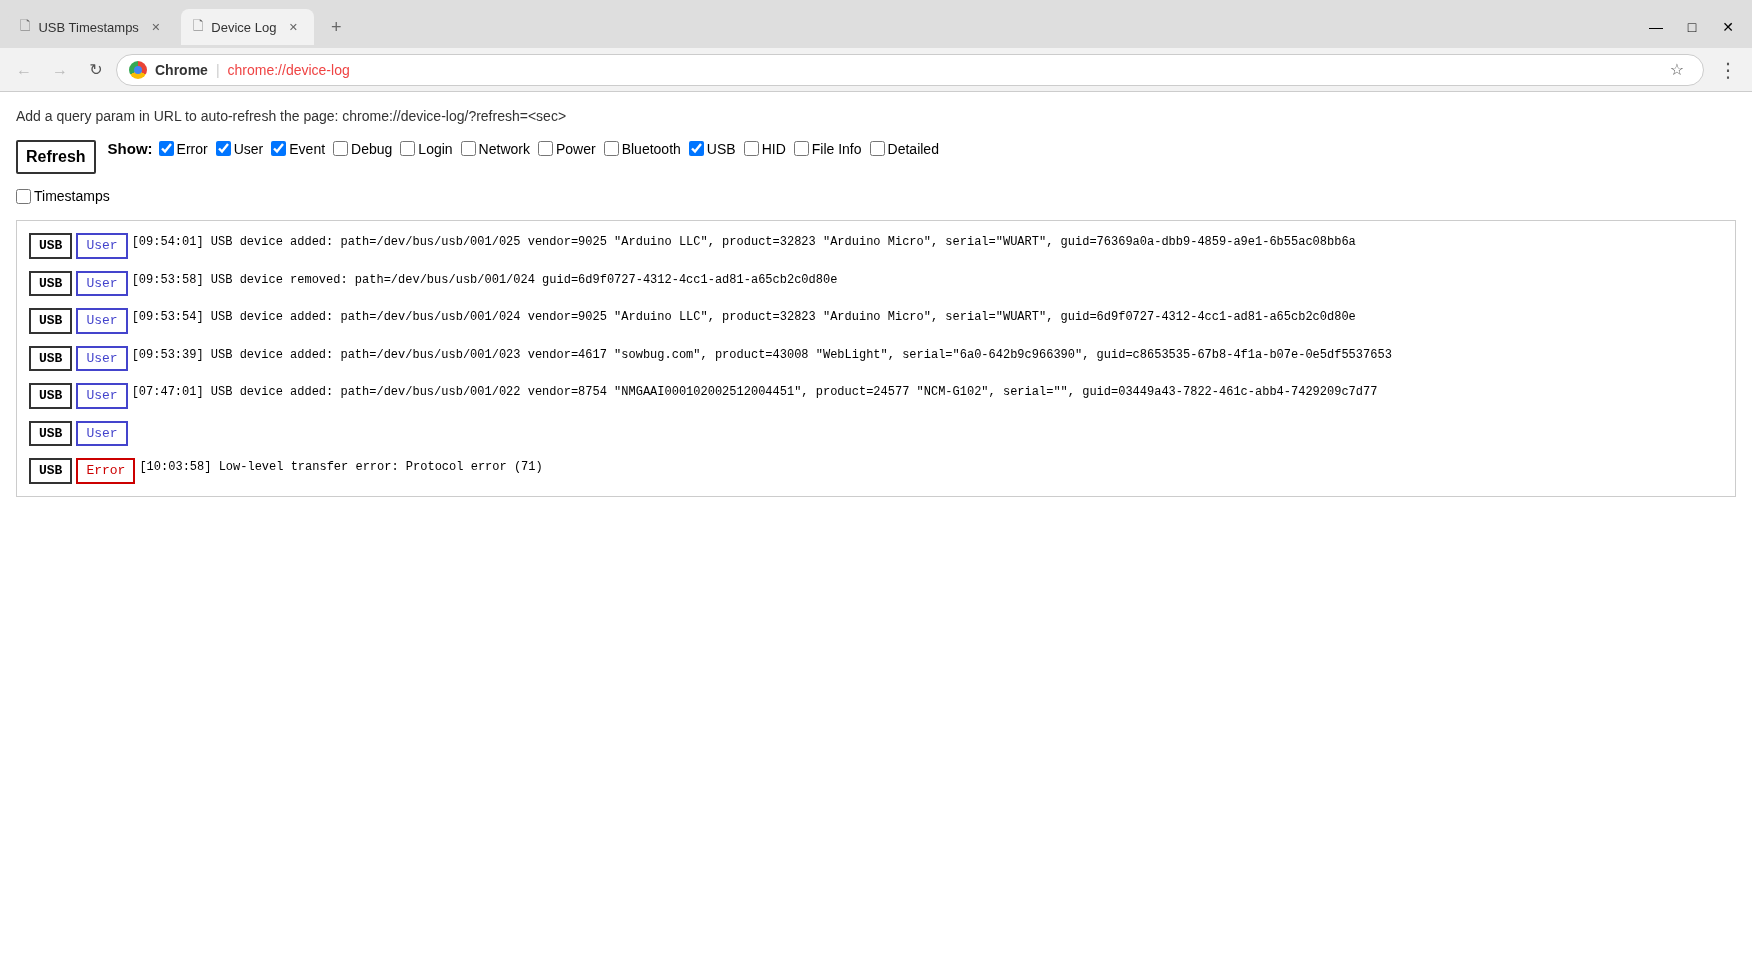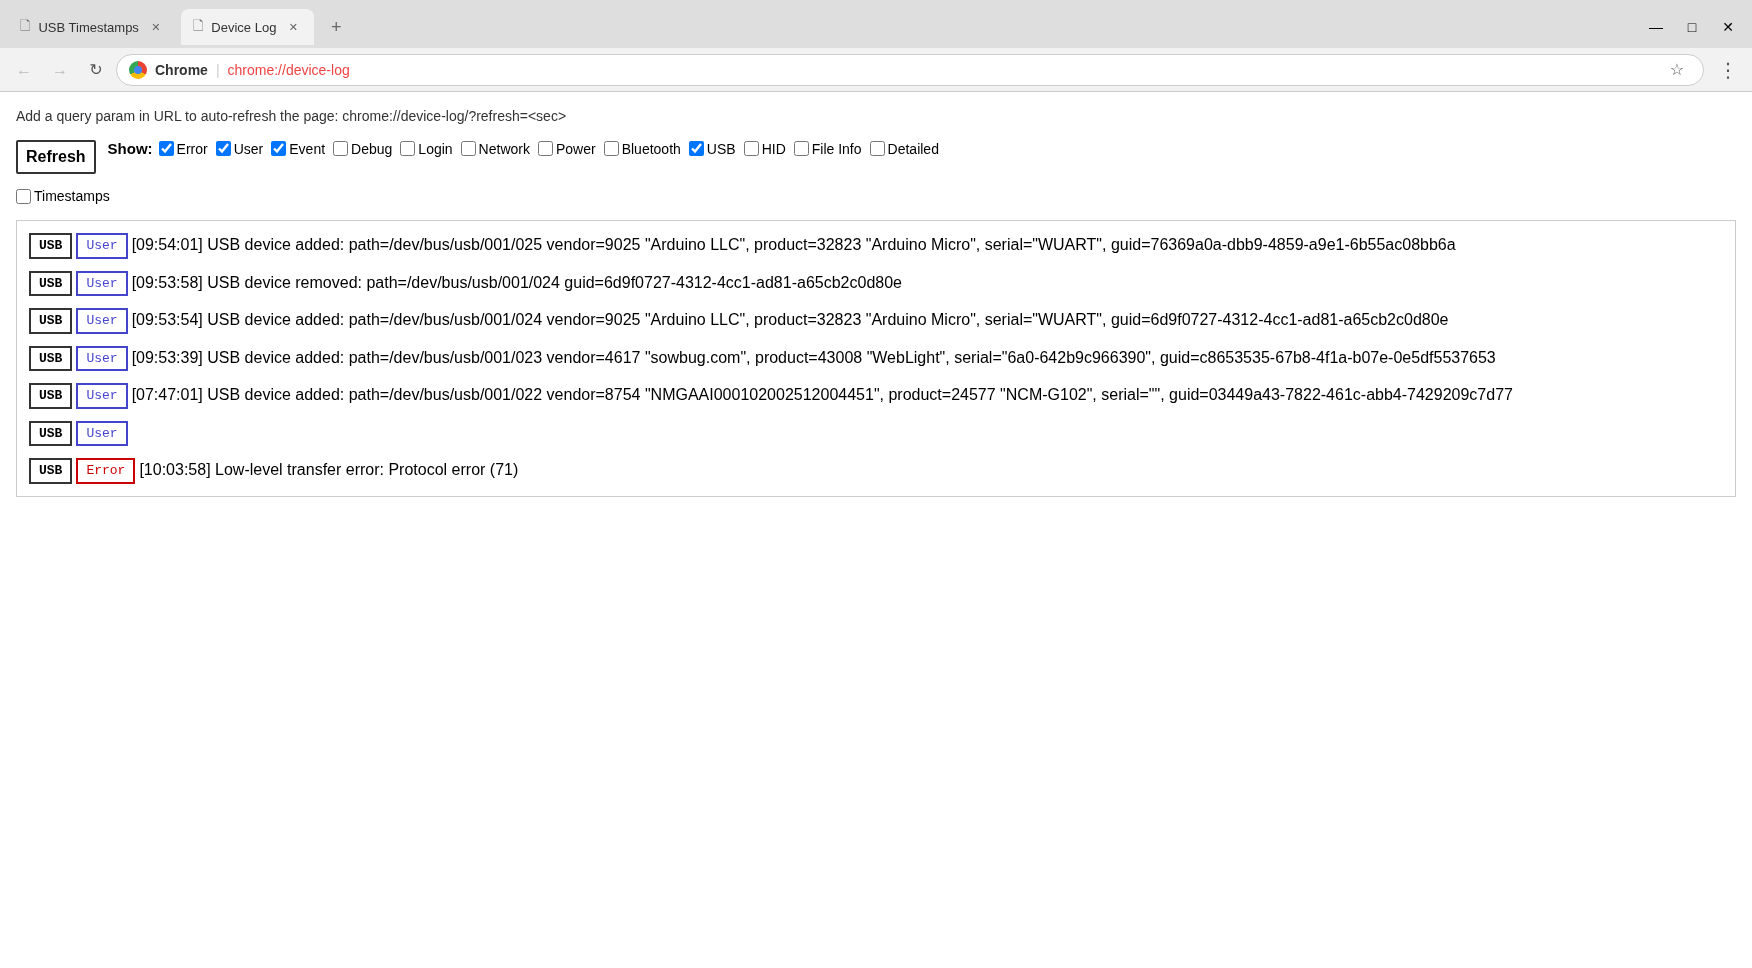--- a/index.html
+++ b/index.html
@@ -47,21 +47,21 @@
 
     
     .log-container { border: 1px solid #ccc; padding: 12px; display: flex; flex-direction: column; gap: 12px; }
 
     .log-entry { display: flex; flex-wrap: wrap; align-items: flex-start; gap: 4px; font-size: 14px; font-family: 'Courier New', monospace; line-height: 1.5; }
 
     .badge-usb { border: 2px solid #333; padding: 1px 8px; font-size: 13px; font-family: 'Courier New', monospace; font-weight: bold; color: #000; background: white; white-space: nowrap; }
     .badge-user { border: 2px solid #4444cc; padding: 1px 8px; font-size: 13px; font-family: 'Courier New', monospace; color: #4444cc; background: white; white-space: nowrap; }
     .badge-error { border: 2px solid #cc0000; padding: 1px 8px; font-size: 13px; font-family: 'Courier New', monospace; color: #cc0000; background: white; white-space: nowrap; }
 
-    .log-text { font-family: Liberation Sans, sans-serif; font-size: 16px; color: #000; flex: 1; line-height: 1.5; }
+    .log-text { font-family: Liberation Mono, monospace; font-size: 12px; color: #000; flex: 1; line-height: 1.5; }
   </style>
 </head>
 <body>
 
 <div class="browser-frame">
 
   <div class="title-bar">
     <div class="tab">
       <span class="tab-icon">🗋</span>
       <span>USB Timestamps</span>

